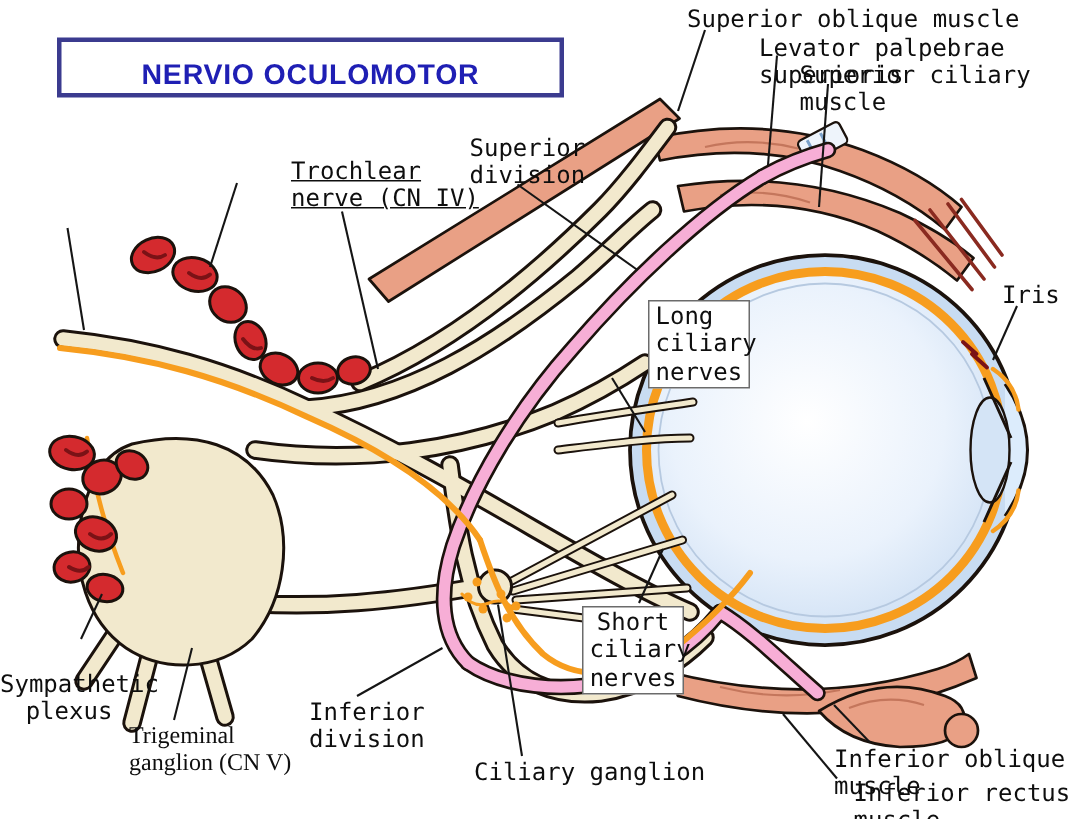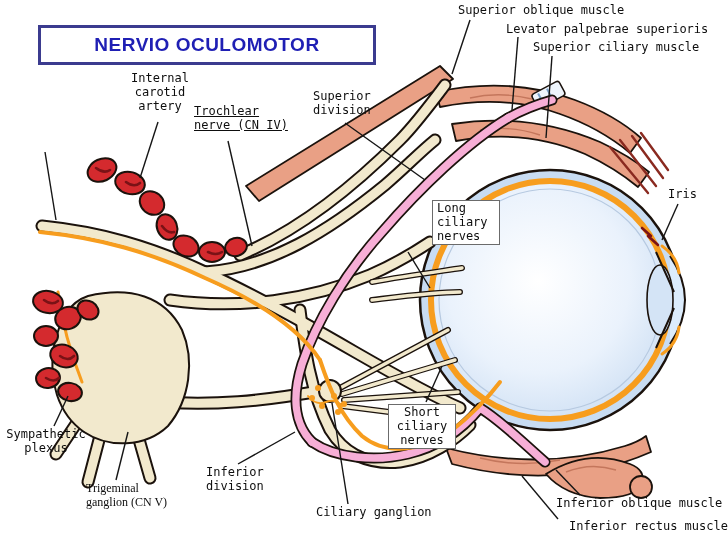--- a/index.html
+++ b/index.html
@@ -11,24 +11,24 @@
     --eye:#c8dcf2;
     --title_text:#1f1fb4;
     --title_border:#3b3b8f;
   }
   html,body{margin:0;padding:0;background:#fff;}
   .stage{position:relative;width:728px;height:546px;background:#ffffff;overflow:hidden;
          font-family:"DejaVu Sans Mono",monospace;}
   .diagram-svg{position:absolute;left:0;top:0;}
   .title-box{position:absolute;left:38px;top:25px;width:332px;height:34px;
              border:3px solid var(--title_border);background:#ffffff;
-             display:flex;align-items:center;justify-content:center;
+             display:flex;align-items:flex-end;justify-content:center;
              font-family:"Liberation Sans",sans-serif;font-weight:bold;font-size:19px;
              letter-spacing:.5px;color:var(--title_text);}
-  .lbl{position:absolute;font-size:12px;line-height:1.15;color:#0e0e0e;
+  .lbl{position:absolute;font-size:16px;line-height:1.15;color:#0e0e0e;
        white-space:pre-line;}
   .ctr{text-align:center;}
   .boxed{background:#ffffff;border:1px solid #6b6b6b;padding:1px 4px;}
   
   .c-muscle{fill:var(--muscle);stroke:#1b120c;stroke-width:1.8;stroke-linejoin:round;}
   .nerve-o{fill:none;stroke:#1b120c;stroke-width:13;stroke-linecap:round;}
   .nerve-i{fill:none;stroke:var(--nerve);stroke-width:9;stroke-linecap:round;}
   .nerve-o-thin{fill:none;stroke:#1b120c;stroke-width:6;stroke-linecap:round;}
   .nerve-i-thin{fill:none;stroke:var(--nerve);stroke-width:3.4;stroke-linecap:round;}
   .cream-fill{fill:var(--nerve);stroke:#1b120c;stroke-width:2;}
@@ -194,32 +194,29 @@
     </g>
   </svg>
 
   <div class="title-box">
     <span>NERVIO OCULOMOTOR</span>
   </div>
 
   <div class="lbl" style="left:458px;top:4px;">Superior oblique muscle</div>
   <div class="lbl" style="left:506px;top:23px;">Levator palpebrae superioris</div>
   <div class="lbl" style="left:533px;top:41px;">Superior ciliary muscle</div>
-  <div class="lbl ctr" style="left:128px;top:72px;width:64px;">Internal
-carotid
-artery</div>
   <div class="lbl" style="left:194px;top:105px;text-decoration:underline;">Trochlear
 nerve (CN IV)</div>
   <div class="lbl" style="left:313px;top:90px;">Superior
 division</div>
   <div class="lbl boxed" style="left:390px;top:200px;width:58px;margin-left:42px;">Long
 ciliary
 nerves</div>
   <div class="lbl" style="left:668px;top:188px;">Iris</div>
-  <div class="lbl ctr" style="left:0px;top:428px;width:92px;">Sympathetic
+  <div class="lbl ctr" style="left:0px;top:447px;width:92px;">Sympathetic
 plexus</div>
   <div class="lbl" style="left:86px;top:482px;font-family:Liberation Serif, serif;">Trigeminal
 ganglion (CN V)</div>
   <div class="lbl" style="left:206px;top:466px;">Inferior
 division</div>
   <div class="lbl" style="left:316px;top:506px;">Ciliary ganglion</div>
   <div class="lbl boxed" style="left:388px;top:404px;width:58px;text-align:center;">Short
 ciliary
 nerves</div>
   <div class="lbl" style="left:556px;top:497px;">Inferior oblique muscle</div>

